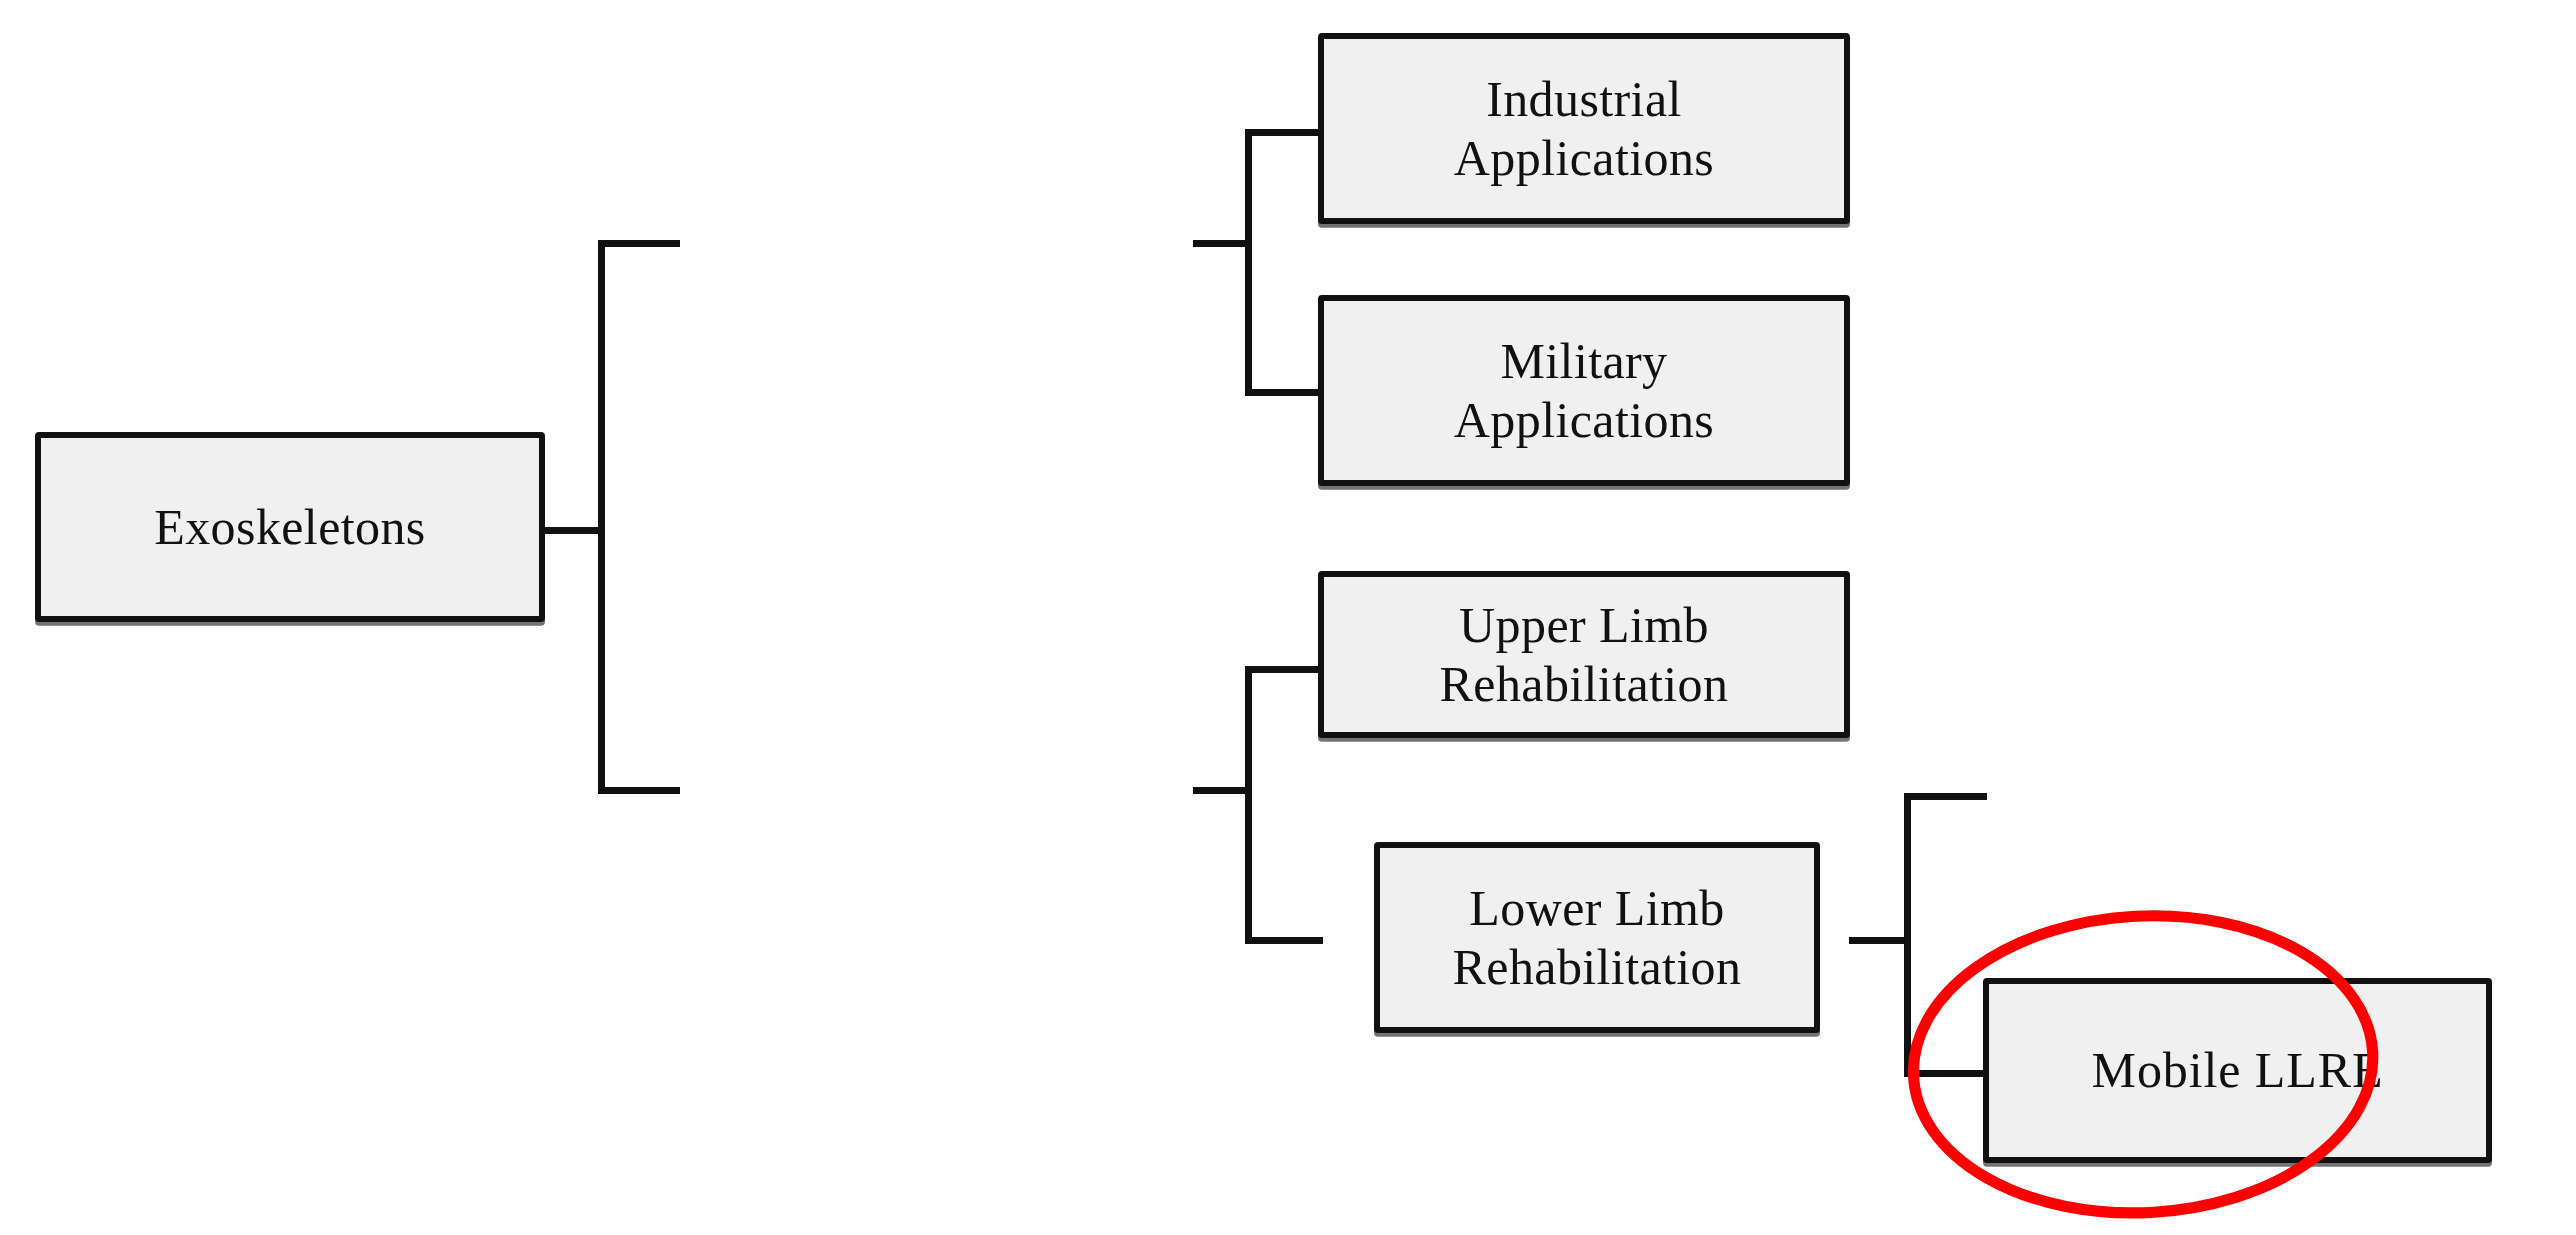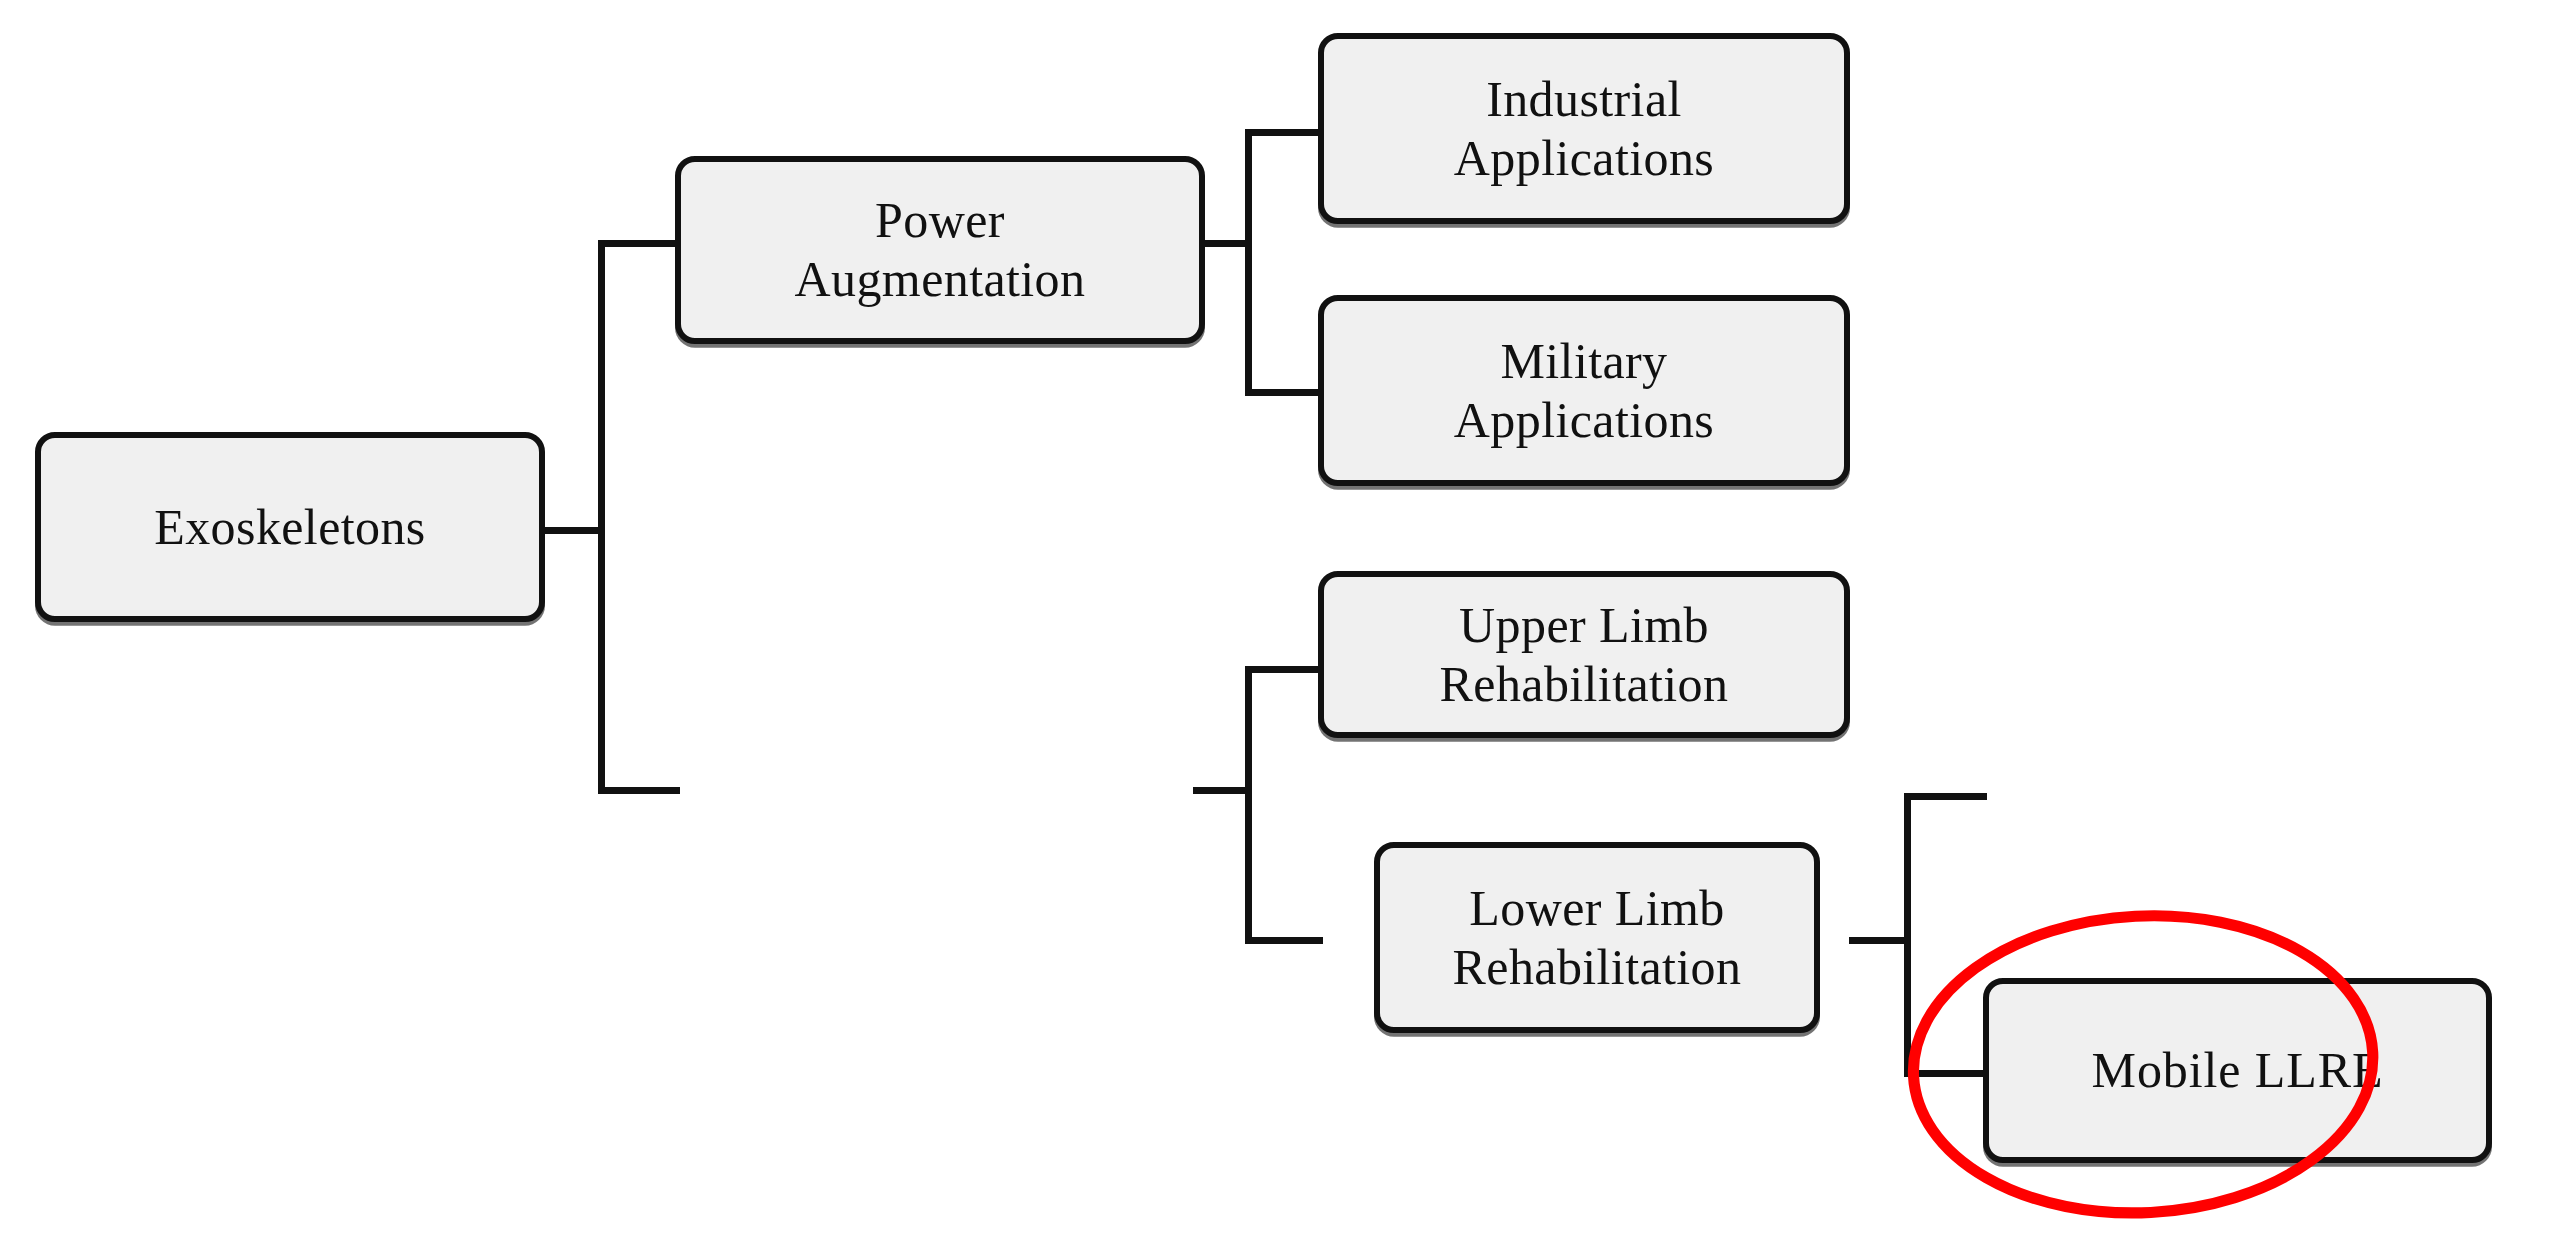--- a/index.html
+++ b/index.html
@@ -13,21 +13,21 @@
     height: 1236px;
     background: #ffffff;
     overflow: hidden;
     font-family: "Liberation Serif", "DejaVu Serif", serif;
   }
   .node {
     position: absolute;
     box-sizing: border-box;
     background: #f0f0f0;
     border: 6.5px solid #111111;
-    border-radius: 20px;
+    border-radius: 4px;
     display: flex;
     align-items: center;
     justify-content: center;
     text-align: center;
     color: #111111;
     font-size: 50px;
     line-height: 1.18;
     letter-spacing: 0.4px;
     z-index: 3;
     box-shadow: 0 3.7px 0 rgba(0,0,0,0.55);
@@ -89,24 +89,20 @@
   <div class="ln v" style="left:1904px; top:793px; height:284px;"></div>
 
   <div class="ln h" style="left:1904px; top:793px; width:83px;"></div>
 
   <div class="ln h" style="left:1904px; top:1070px; width:83px;"></div>
 
   <div class="node" style="left:35px; top:432px; width:510px; height:190px;justify-content:center;">
     <span class="label">Exoskeletons</span>
   </div>
 
-  <div class="node" style="left:675px; top:156px; width:530px; height:188px;">
-    <span class="label">Power
-Augmentation</span>
-  </div>
 
 
   <div class="node" style="left:1318px; top:33px; width:532px; height:191px;">
     <span class="label">Industrial
 Applications</span>
   </div>
 
   <div class="node" style="left:1318px; top:295px; width:532px; height:191px;">
     <span class="label">Military
 Applications</span>

